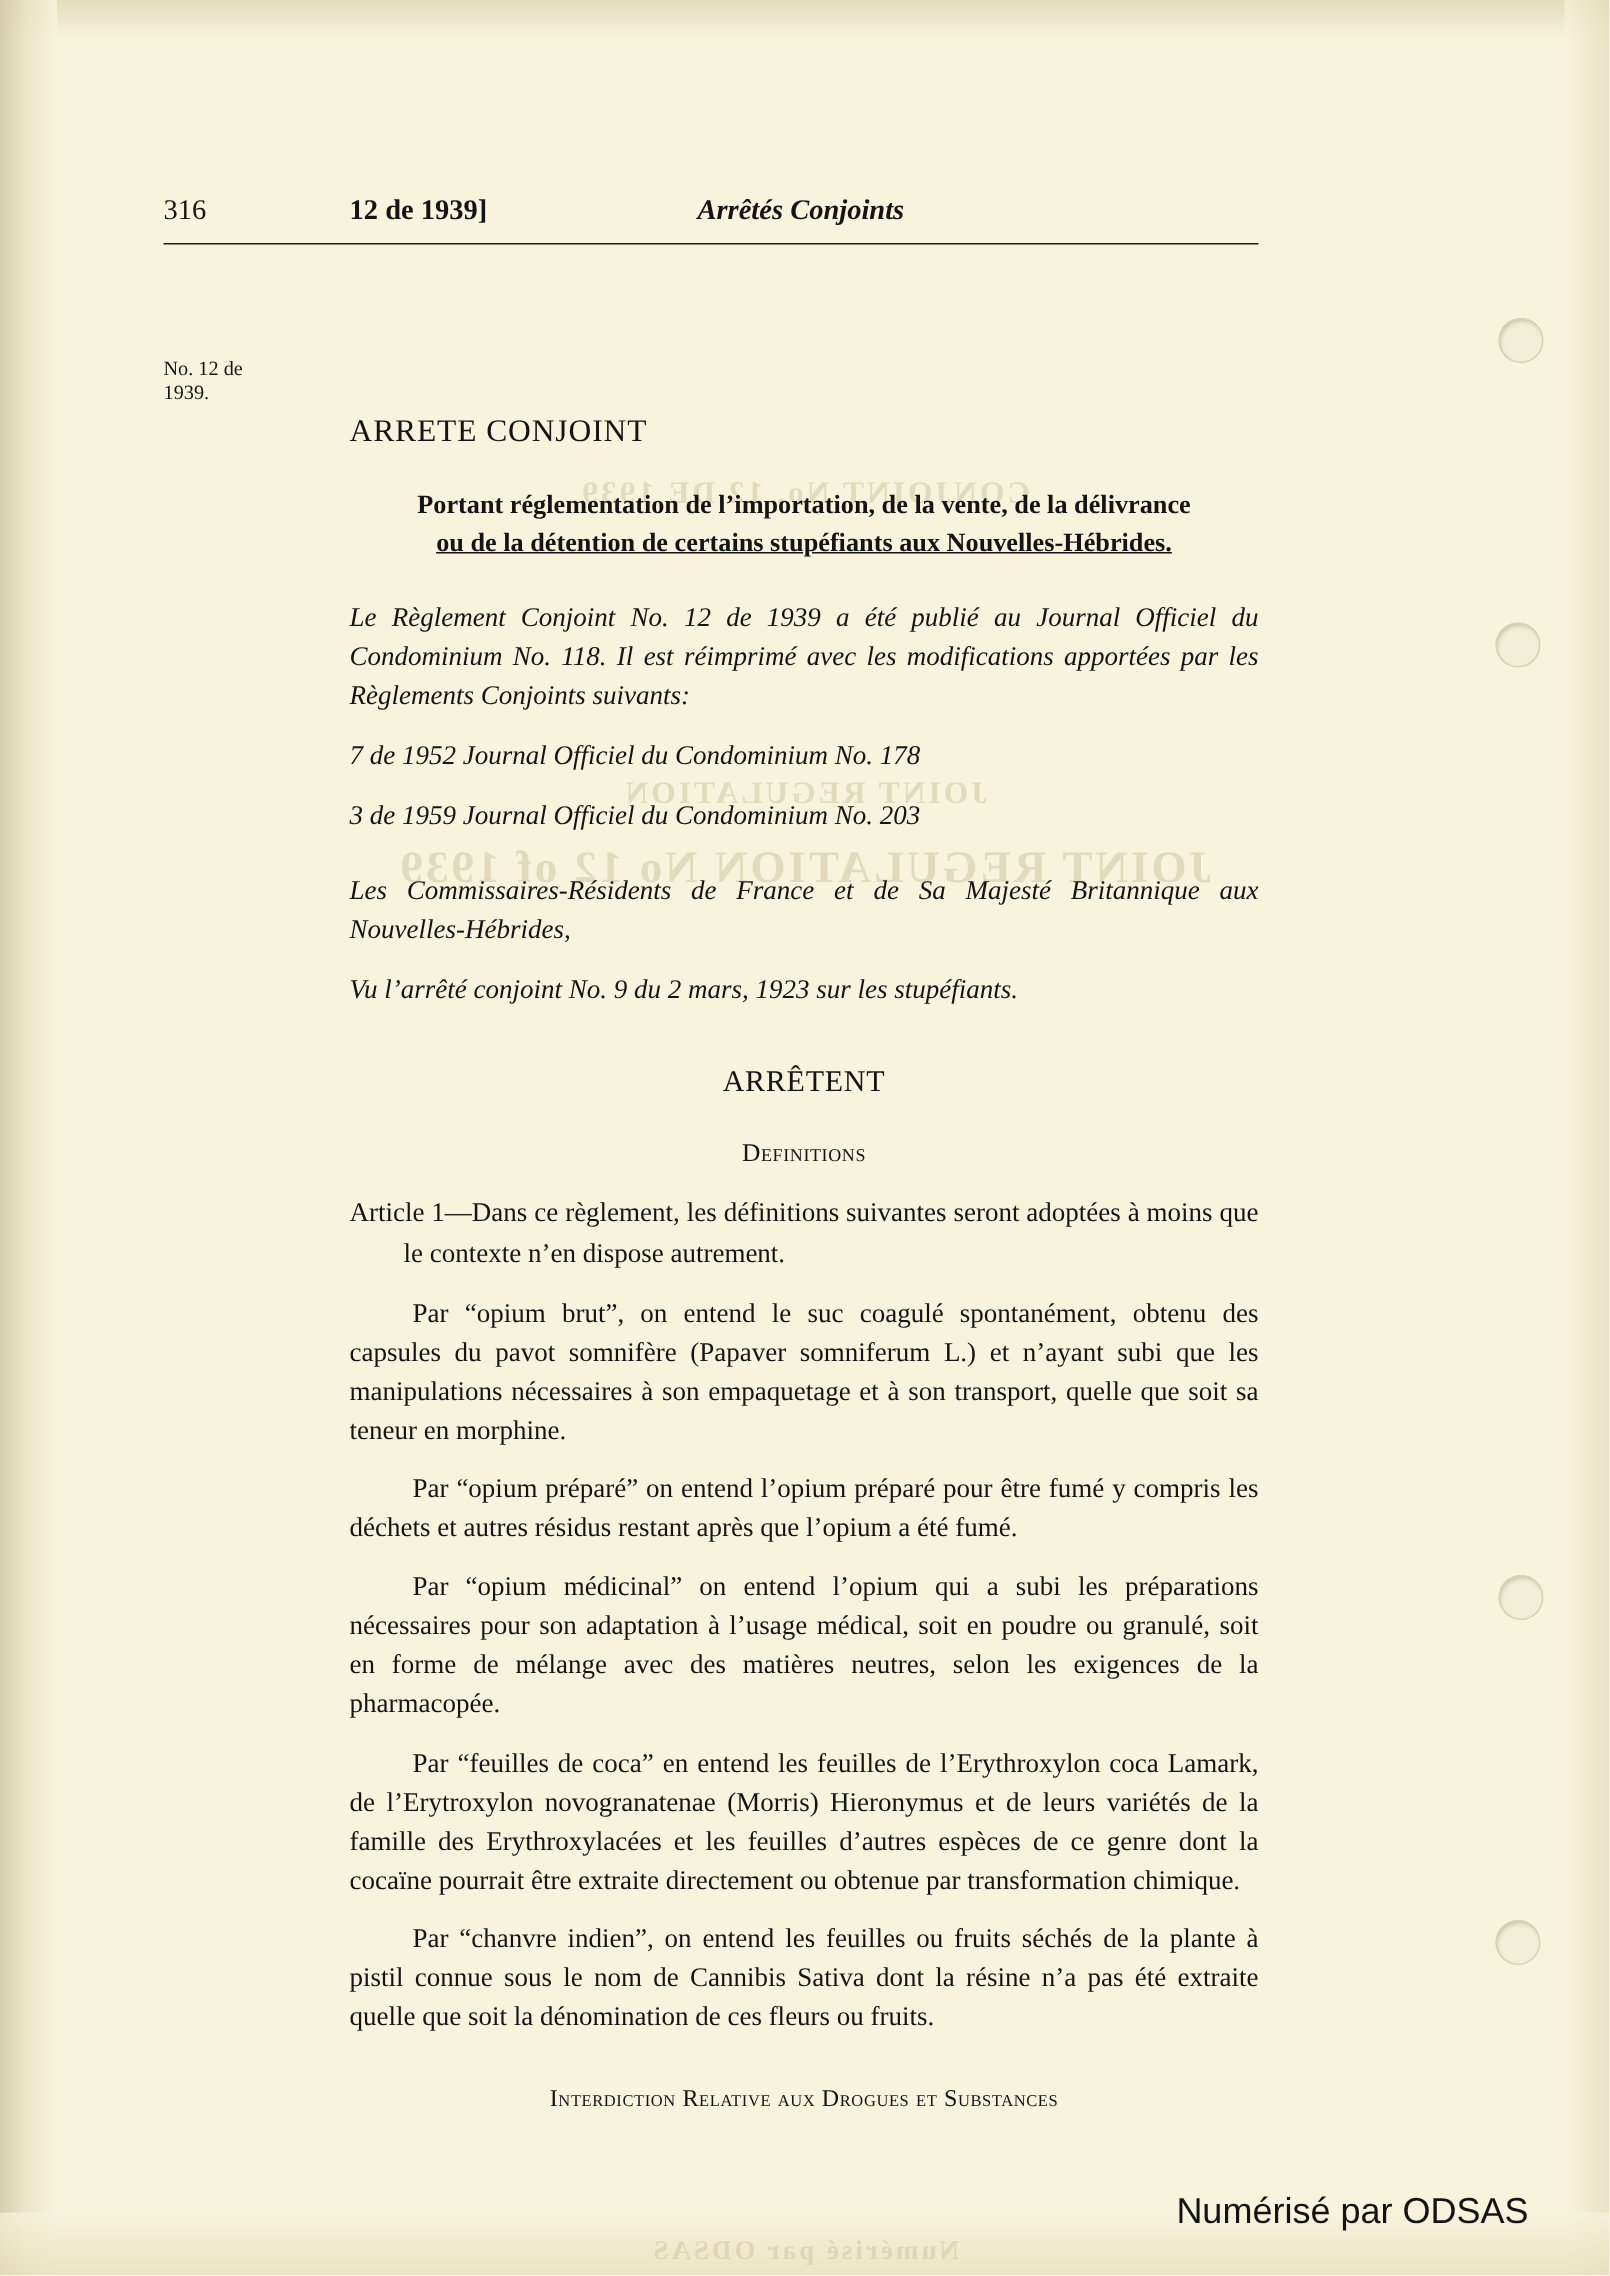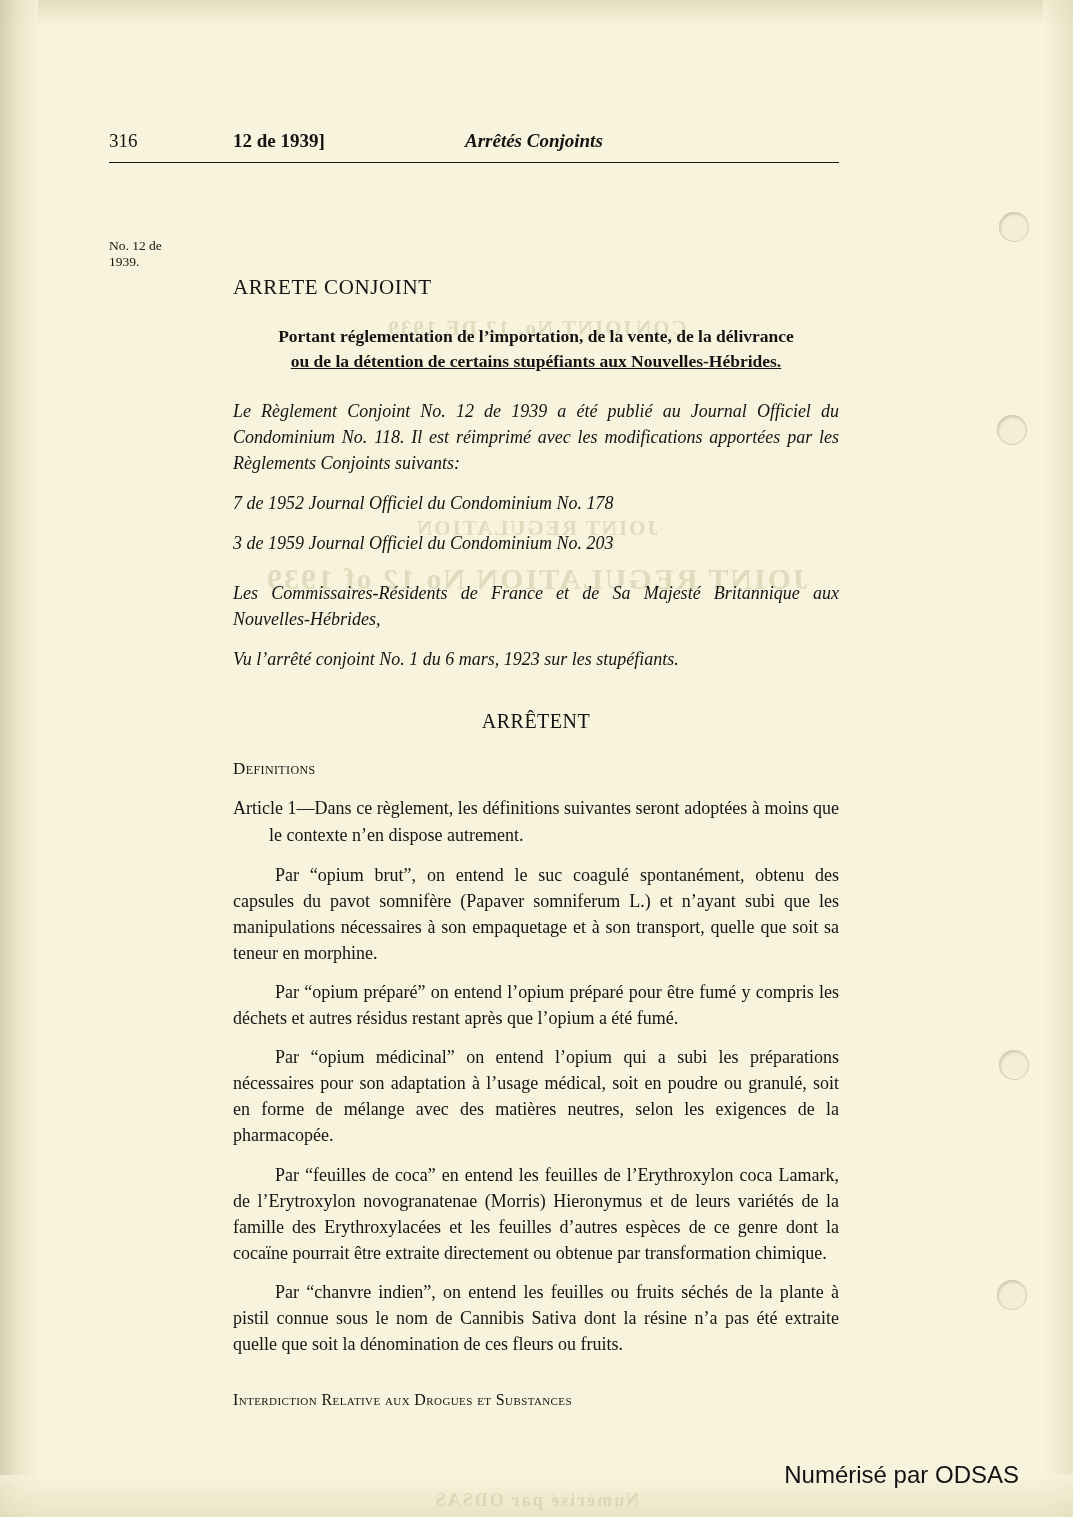--- a/index.html
+++ b/index.html
@@ -155,21 +155,21 @@
     line-height: 1.45;
   }
 
   .arretent {
     text-align: center;
     font-size: 20px;
     margin-top: 38px;
     letter-spacing: .5px;
   }
   .section-head {
-    text-align: left;
+    text-align: center;
     margin-top: 26px;
     font-size: 17px;
     font-variant: small-caps;
     letter-spacing: .4px;
   }
   .section-head.wide {
     font-size: 16px;
     margin-top: 34px;
   }
 
@@ -246,21 +246,21 @@
         <span class="l2">ou de la détention de certains stupéfiants aux Nouvelles-Hébrides.</span>
       </div>
 
       <div class="ital-block">Le Règlement Conjoint No. 12 de 1939 a été publié au Journal Officiel du Condominium No. 118. Il est réimprimé avec les modifications apportées par les Règlements Conjoints suivants:</div>
 
       <div class="ital-line">7 de 1952 Journal Officiel du Condominium No. 178</div>
       <div class="ital-line">3 de 1959 Journal Officiel du Condominium No. 203</div>
 
       <div class="ital-block">Les Commissaires-Résidents de France et de Sa Majesté Britannique aux Nouvelles-Hébrides,</div>
 
-      <div class="ital-line">Vu l’arrêté conjoint No. 1 du 6 mars, 1923 sur les stupéfiants.</div>
+      <div class="ital-line">Vu l’arrêté conjoint No. 9 du 2 mars, 1923 sur les stupéfiants.</div>
 
       <div class="arretent">ARRÊTENT</div>
 
       <div class="section-head">Definitions</div>
 
       <div class="article">
         <span class="hang">Article 1—Dans ce règlement, les définitions suivantes seront adoptées à moins que le contexte n’en dispose autrement.</span>
       </div>
 
       <p class="para first">Par “opium brut”, on entend le suc coagulé spontanément, obtenu des capsules du pavot somnifère (Papaver somniferum L.) et n’ayant subi que les manipulations nécessaires à son empaquetage et à son transport, quelle que soit sa teneur en morphine.</p>

